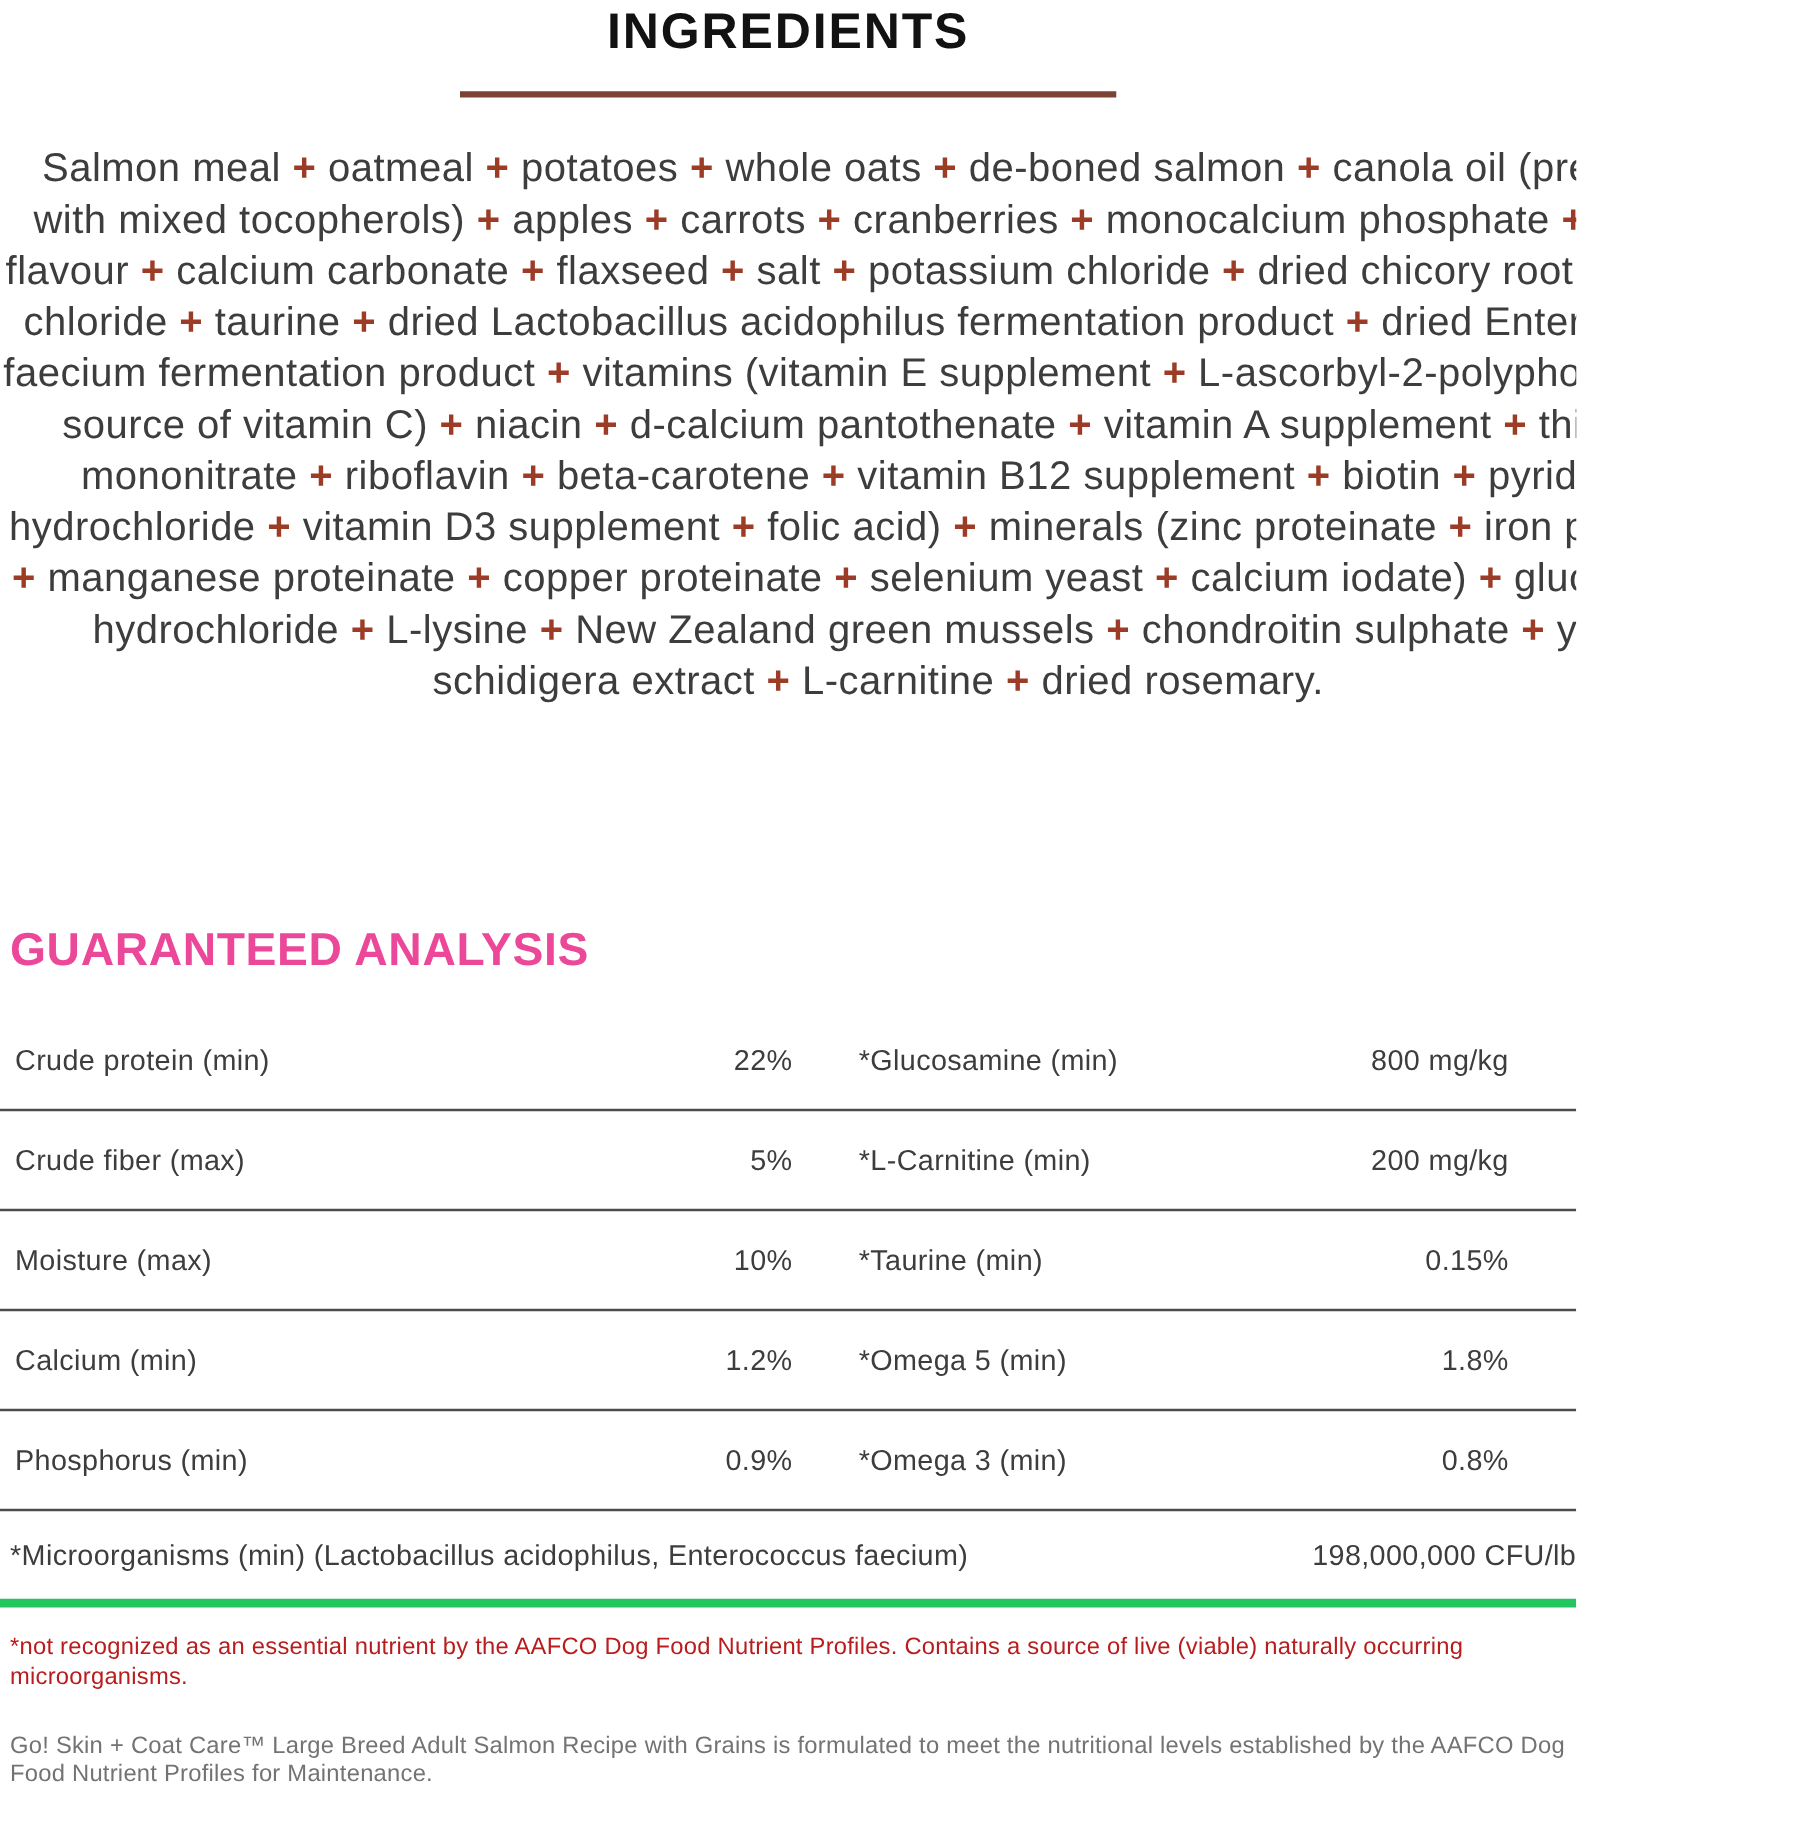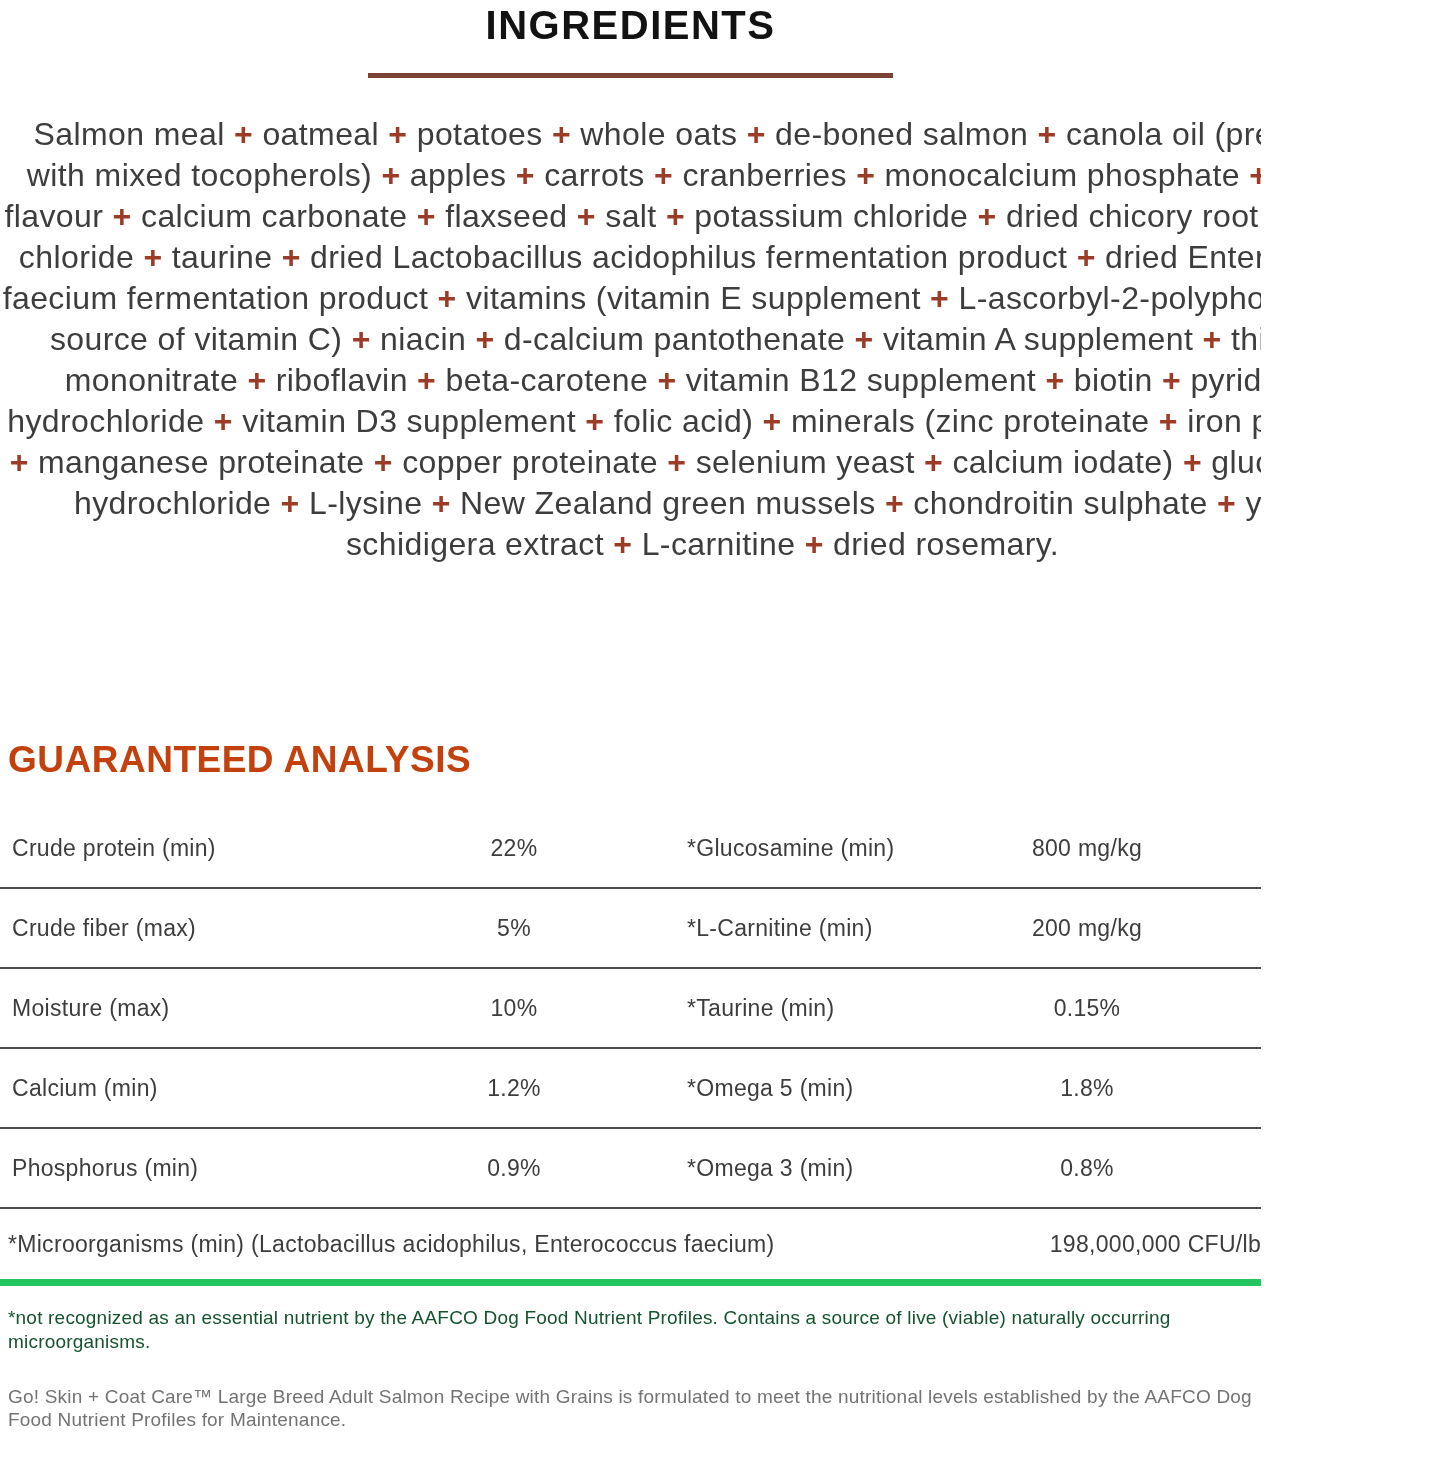--- a/index.html
+++ b/index.html
@@ -49,62 +49,62 @@
   }
 
   
   .ga-title {
     margin: 176px 0 0 0;
     padding-left: 8px;
     font-size: 37px;
     line-height: 37px;
     font-weight: bold;
     letter-spacing: 0.5px;
-    color: #c2410c;
+    color: #ec4899;
   }
   .ga-table {
     margin-top: 31px;
   }
   .ga-row {
     display: grid;
     grid-template-columns: 382px 240px 1fr 240px;
     align-items: center;
     box-sizing: border-box;
     height: 80px;
     padding-left: 12px;
     padding-right: 54px;
     border-bottom: 2px solid #4c4c4c;
     font-size: 23px;
     letter-spacing: 0.3px;
     color: #3d3d3d;
   }
   .ga-label { text-align: left; }
   .ga-label-right { padding-left: 53px; }
-  .ga-value { text-align: center; }
+  .ga-value { text-align: right; }
   .ga-fullrow {
     display: flex;
     justify-content: space-between;
     align-items: center;
     box-sizing: border-box;
     height: 77px;
     padding-left: 8px;
     border-bottom: 7px solid #22c55e;
     font-size: 23px;
     letter-spacing: 0.3px;
     color: #3d3d3d;
   }
 
   
   .footnote-1 {
     margin: 20px 0 0 0;
     padding-left: 8px;
     font-size: 19px;
     line-height: 24px;
     letter-spacing: 0.2px;
-    color: #14532d;
+    color: #b91c1c;
   }
   .footnote-2 {
     margin: 31px 0 0 0;
     padding-left: 8px;
     max-width: 1380px;
     font-size: 19px;
     line-height: 23px;
     letter-spacing: 0.2px;
     color: #737373;
   }

